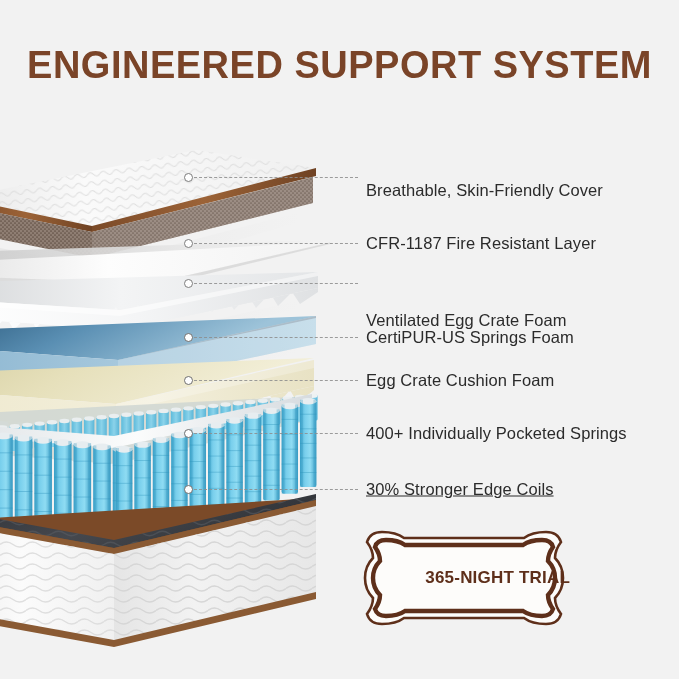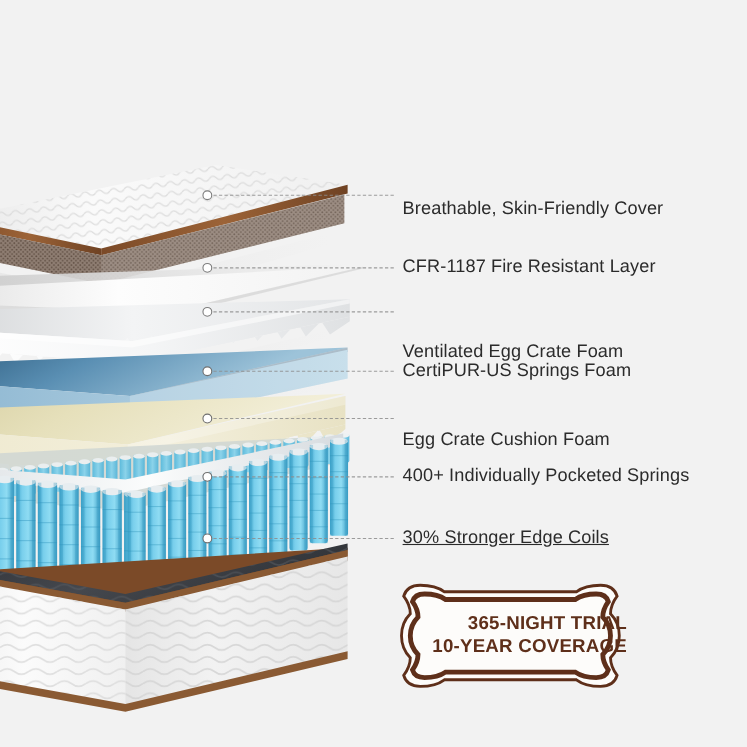--- a/index.html
+++ b/index.html
@@ -77,20 +77,21 @@
     letter-spacing:.2px;
     white-space:nowrap;
     line-height:1.1;
   }
 </style>
 </head>
 <body>
 
 <div id="stage">
 
+  <div class="title">ENGINEERED SUPPORT SYSTEM</div>
 
   <svg id="art" viewBox="0 0 679 679">
     <defs>
 
       <linearGradient id="gQuilt" x1="0" y1="0" x2="1" y2="0">
         <stop offset="0" stop-color="#e8e8e8"></stop>
         <stop offset="0.35" stop-color="#fafafa"></stop>
         <stop offset="1" stop-color="#f0f0f0"></stop>
       </linearGradient>
       <linearGradient id="gMesh" x1="0" y1="0" x2="1" y2="0">
@@ -627,21 +628,21 @@
       <div class="dot" style="left: 184px; top: 239px;"></div>
       <div class="label" style="top: 243px;">CFR-1187 Fire Resistant Layer</div>
       <div class="leader" style="left: 194px; top: 283px; width: 164px;"></div>
       <div class="dot" style="left: 184px; top: 279px;"></div>
       <div class="label" style="top: 283px; margin-top: 37px;">Ventilated Egg Crate Foam</div>
       <div class="leader" style="left: 194px; top: 337px; width: 164px;"></div>
       <div class="dot filled" style="left: 184px; top: 333px;"></div>
       <div class="label" style="top: 337px;">CertiPUR-US Springs Foam</div>
       <div class="leader" style="left: 194px; top: 380px; width: 164px;"></div>
       <div class="dot filled" style="left: 184px; top: 376px;"></div>
-      <div class="label" style="top: 400px;">Egg Crate Cushion Foam</div>
+      <div class="label" style="top: 380px;">Egg Crate Cushion Foam</div>
       <div class="leader" style="left: 194px; top: 433px; width: 164px;"></div>
       <div class="dot filled" style="left: 184px; top: 429px;"></div>
       <div class="label" style="top: 433px;">400+ Individually Pocketed Springs</div>
       <div class="leader" style="left: 194px; top: 489px; width: 164px;"></div>
       <div class="dot filled" style="left: 184px; top: 485px;"></div>
       <div class="label" style="top: 489px; text-decoration: underline;">30% Stronger Edge Coils</div>
     </div>
 
   <div class="badge">
     <svg viewBox="0 0 212 100">
@@ -667,17 +668,16 @@
                Q188 16 190 21 Q186 27 186 34
                Q192 40 192 50 Q192 60 186 66
                Q186 73 190 79 Q188 84 181 84
                Q170 84 164 79 L48 79 Q42 84 31 84
                Q24 84 22 79 Q26 73 26 66
                Q20 60 20 50 Q20 40 26 34
                Q26 27 22 21 Q24 16 31 16 Z" fill="#fdfcfa" stroke="none"></path>
     </svg>
     <div class="badge-text">
       <div class="badge-line">365-NIGHT TRIAL</div>
-      <div class="badge-line">10-YEAR COVERAGE</div>
     </div>
   </div>
 
 </div>
 
 </body></html>

